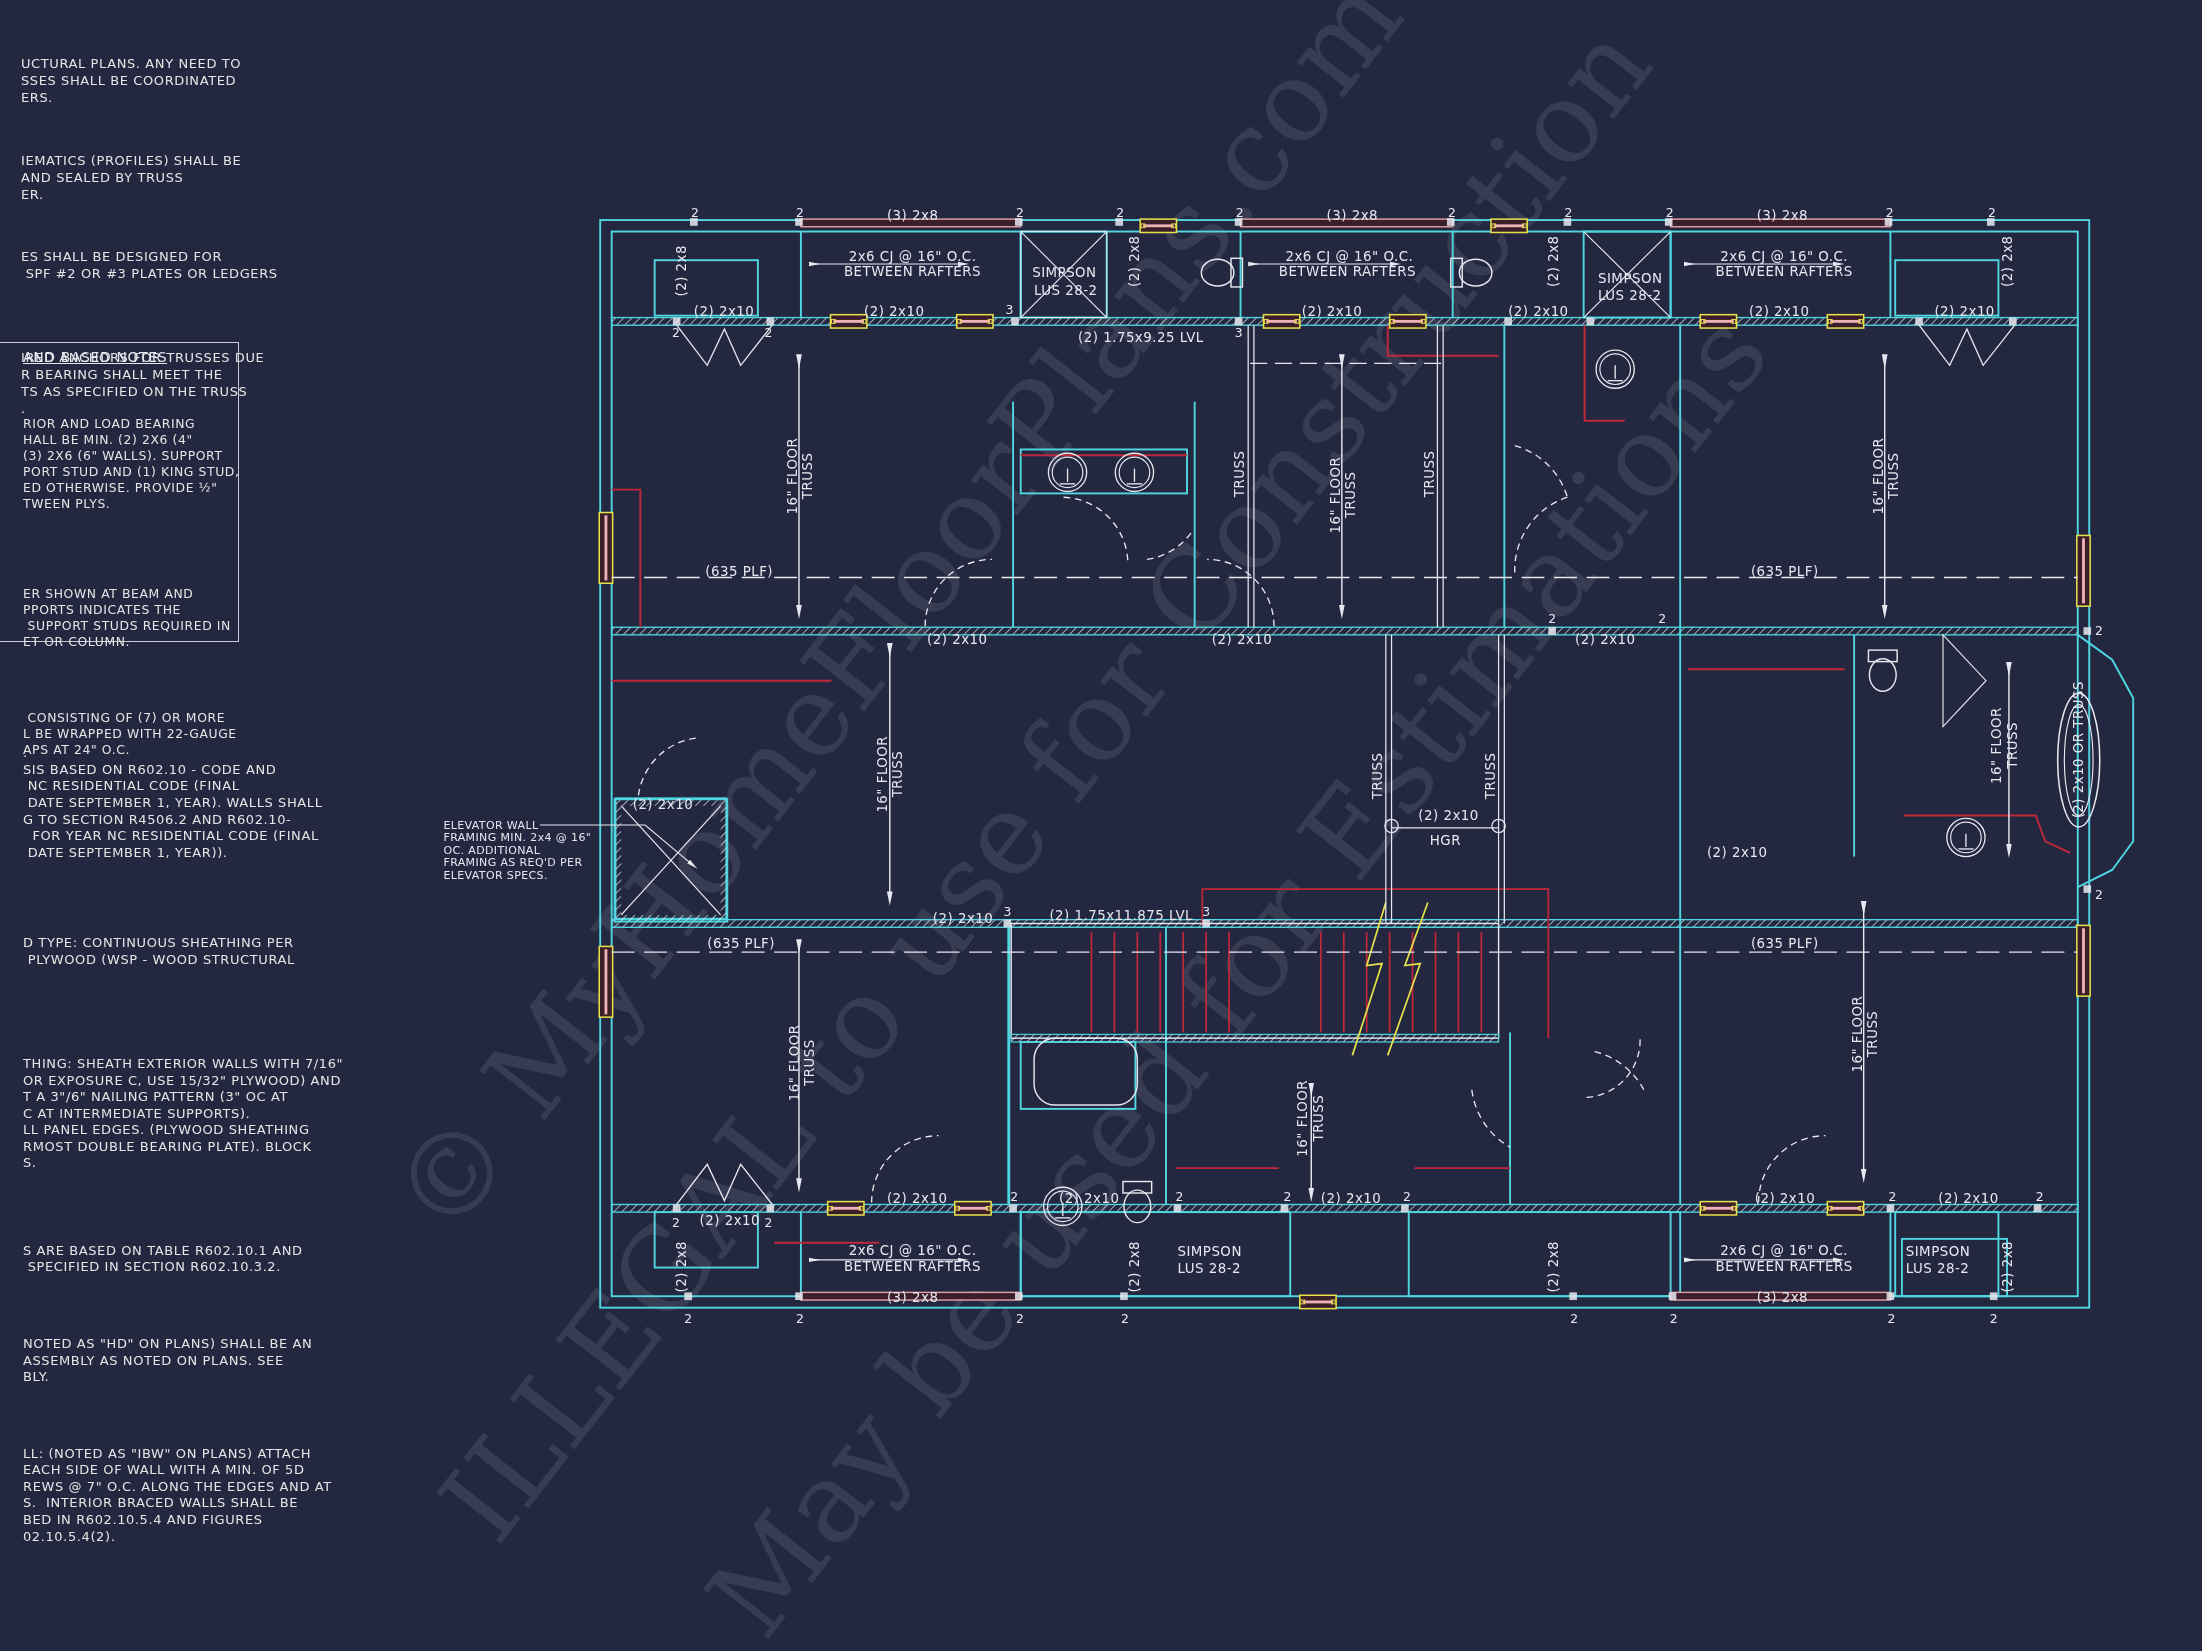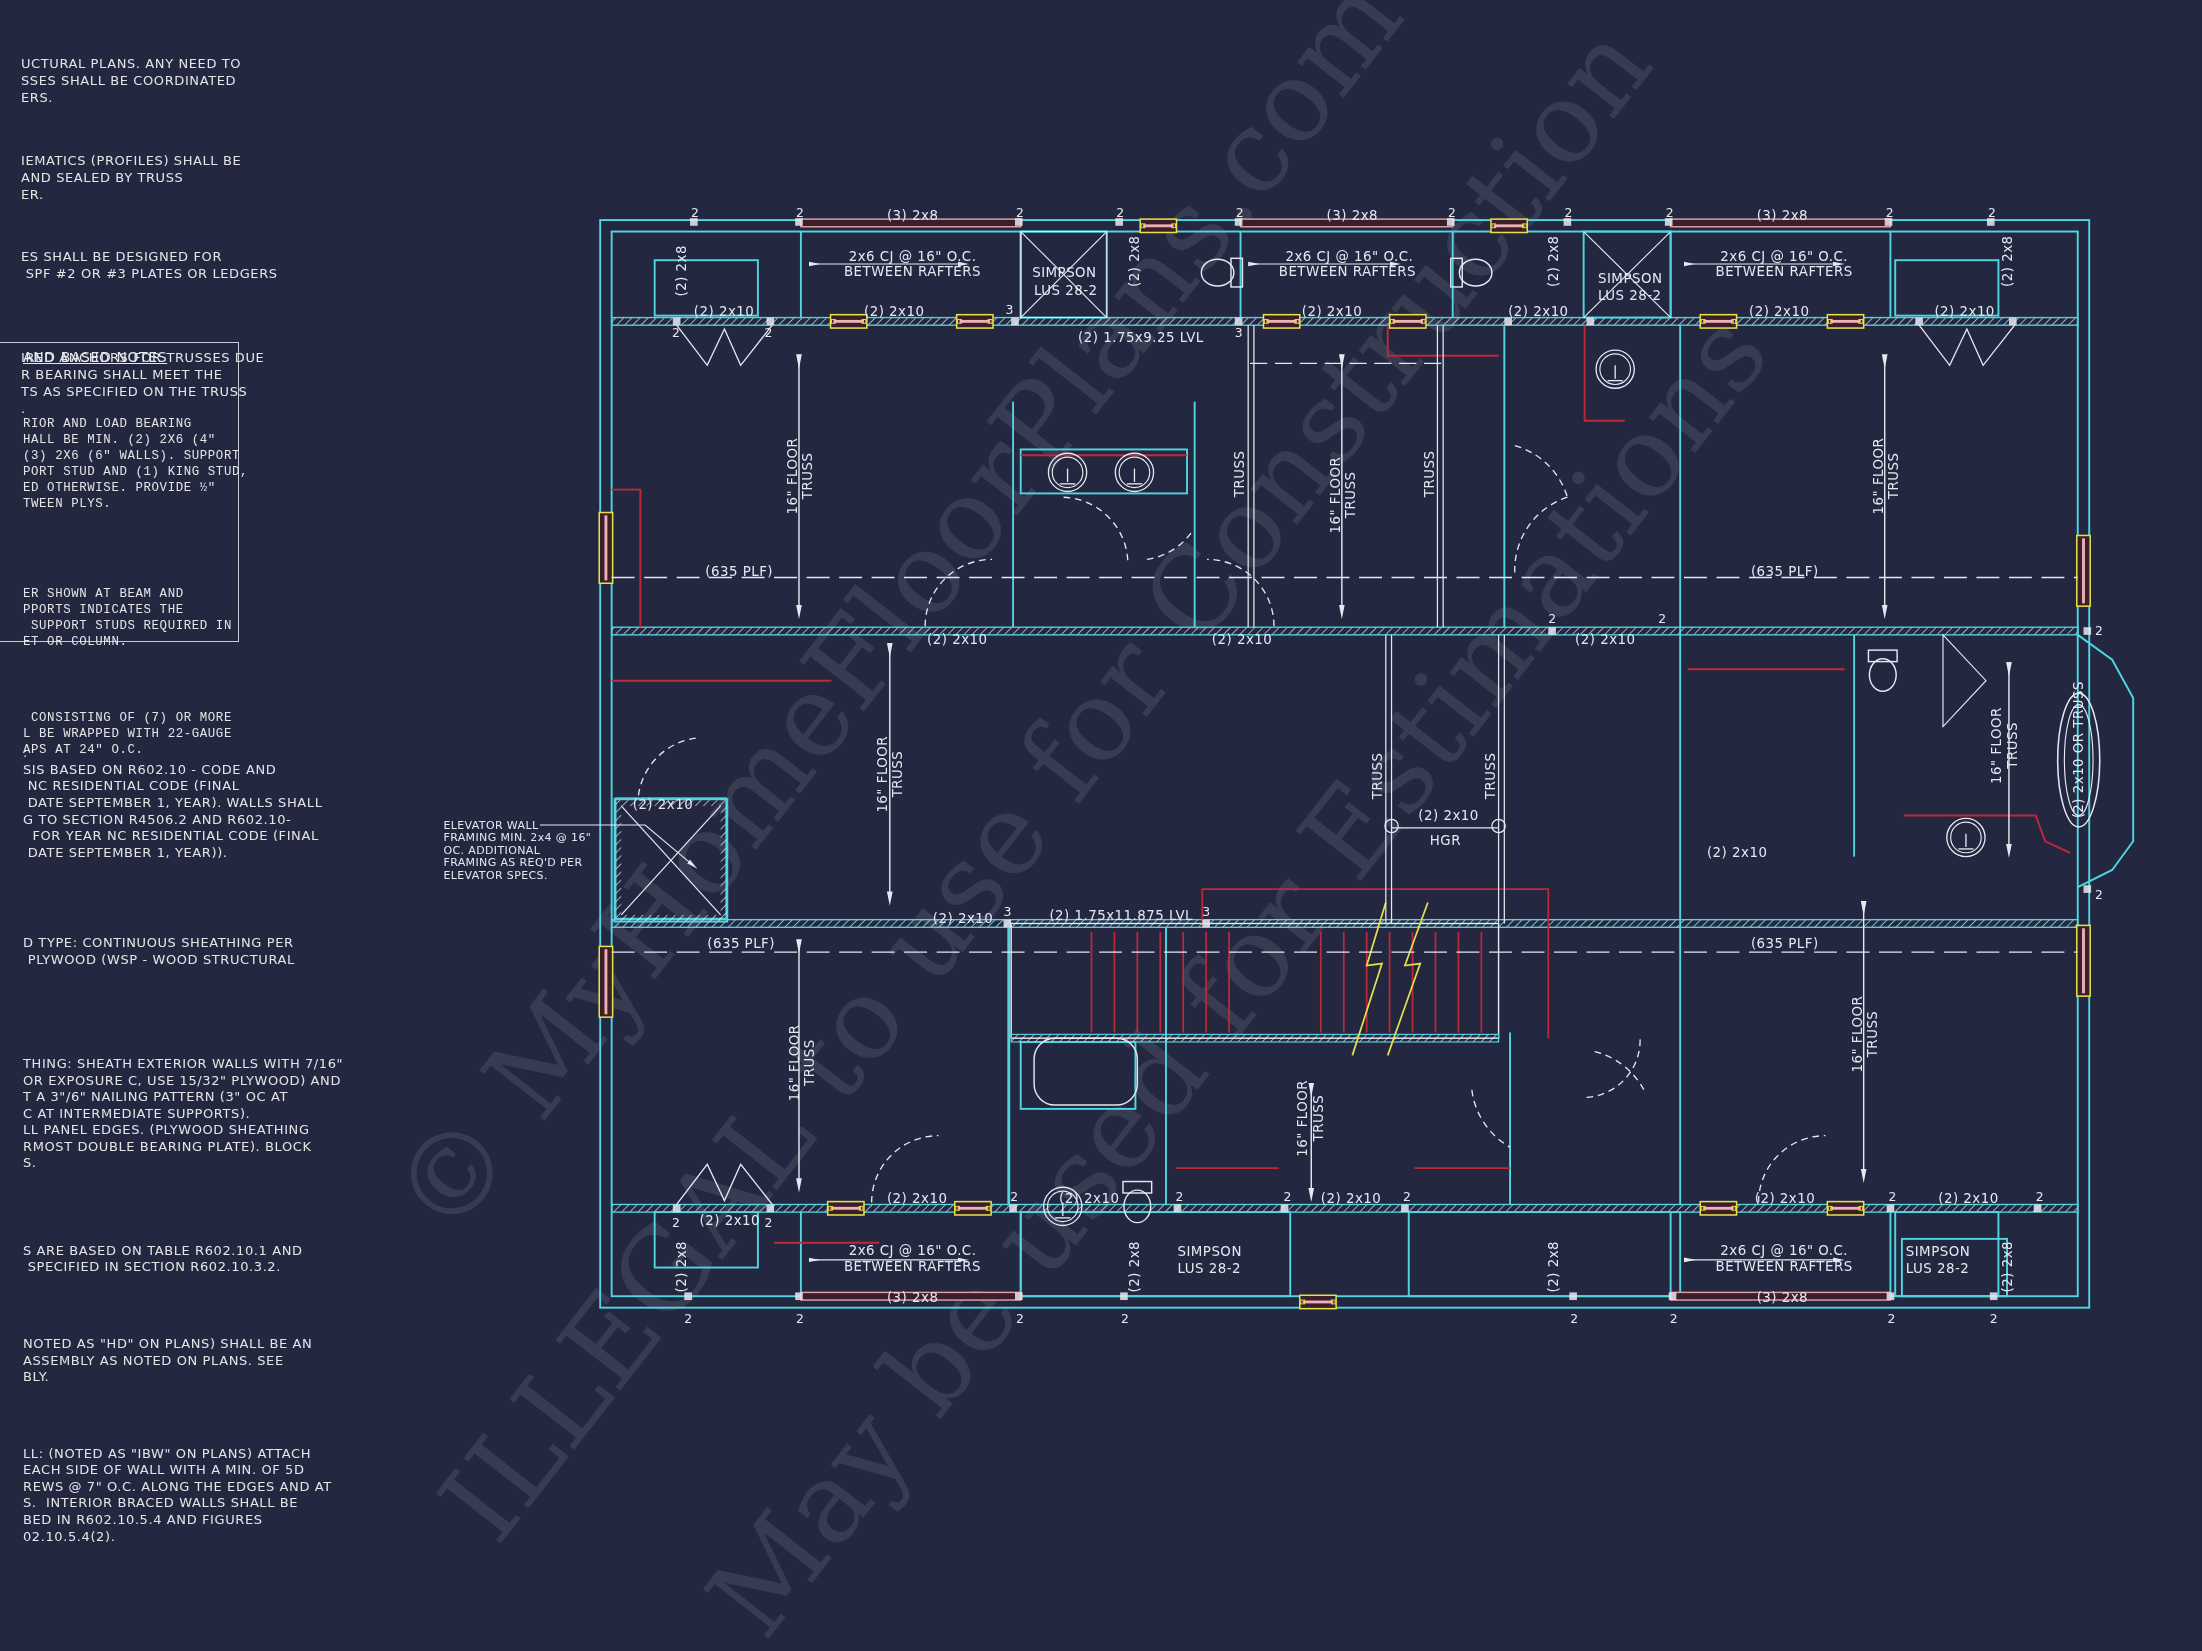--- a/index.html
+++ b/index.html
@@ -20,21 +20,21 @@
 
 <div class="notes" style="top:21px;left:21px;">
   <p><span>UCTURAL PLANS. ANY NEED TO</span><br><span>SSES SHALL BE COORDINATED</span><br><span>ERS.</span></p>
   <p><span>IEMATICS (PROFILES) SHALL BE</span><br><span>AND SEALED BY TRUSS</span><br><span>ER.</span></p>
   <p><span>ES SHALL BE DESIGNED FOR</span><br><span> SPF #2 OR #3 PLATES OR LEDGERS</span></p>
   <p style="margin-top:21px"><span>IRED ANCHORS FOR TRUSSES DUE</span><br><span>R BEARING SHALL MEET THE</span><br><span>TS AS SPECIFIED ON THE TRUSS</span><br><span>.</span></p>
 </div>
 
 <div class="note-box"></div>
 <div class="note-box-title">AND BASED NOTES</div>
-<div class="notes" style="top:384px;left:23px;font-size:12.4px;line-height:16px;font-family:Liberation Mono, monospace;">
+<div class="notes" style="top:384px;left:23px;font-size:12.4px;line-height:16px;">
   <p><span>RIOR AND LOAD BEARING</span><br><span>HALL BE MIN. (2) 2x6 (4"</span><br><span>(3) 2x6 (6" WALLS). SUPPORT</span><br><span>PORT STUD AND (1) KING STUD,</span><br><span>ED OTHERWISE. PROVIDE ½"</span><br><span>TWEEN PLYS.</span></p>
   <p style="margin-top:30px"><span>ER SHOWN AT BEAM AND</span><br><span>PPORTS INDICATES THE</span><br><span> SUPPORT STUDS REQUIRED IN</span><br><span>ET OR COLUMN.</span></p>
   <p style="margin-top:17px"><span> CONSISTING OF (7) OR MORE</span><br><span>L BE WRAPPED WITH 22-GAUGE</span><br><span>APS AT 24" O.C.</span></p>
 </div>
 
 <div class="notes" style="top:712px;left:23px;font-size:13px;line-height:16.6px;">
   <p><span>:</span><br><span>SIS BASED ON R602.10 - CODE AND</span><br><span> NC RESIDENTIAL CODE (FINAL</span><br><span> DATE SEPTEMBER 1, YEAR). WALLS SHALL</span><br><span>G TO SECTION R4506.2 AND R602.10-</span><br><span>  FOR YEAR NC RESIDENTIAL CODE (FINAL</span><br><span> DATE SEPTEMBER 1, YEAR)).</span></p>
   <p style="margin-top:29px"><span>D TYPE: CONTINUOUS SHEATHING PER</span><br><span> PLYWOOD (WSP - WOOD STRUCTURAL</span></p>
   <p style="margin-top:43px"><span>THING: SHEATH EXTERIOR WALLS WITH 7/16"</span><br><span>OR EXPOSURE C, USE 15/32" PLYWOOD) AND</span><br><span>T A 3"/6" NAILING PATTERN (3" OC AT</span><br><span>C AT INTERMEDIATE SUPPORTS).</span><br><span>LL PANEL EDGES. (PLYWOOD SHEATHING</span><br><span>RMOST DOUBLE BEARING PLATE). BLOCK</span><br><span>S.</span></p>
   <p style="margin-top:26px"><span>S ARE BASED ON TABLE R602.10.1 AND</span><br><span> SPECIFIED IN SECTION R602.10.3.2.</span></p>

